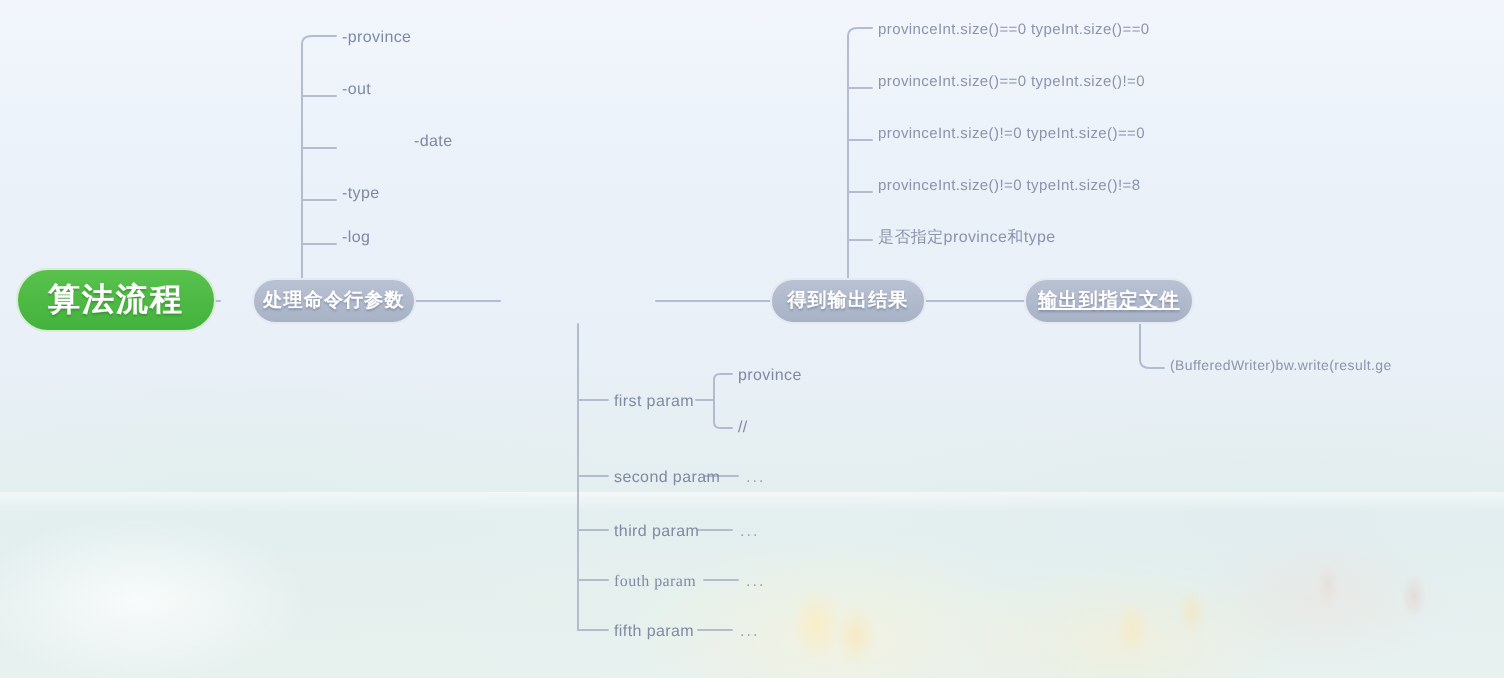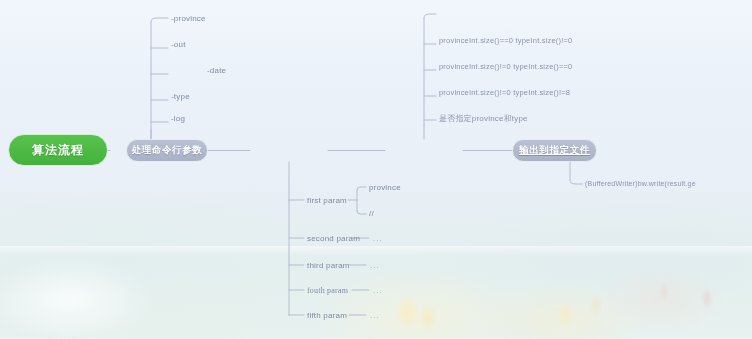--- a/index.html
+++ b/index.html
@@ -85,21 +85,21 @@
   .node-root {
     left: 8px;
     top: 134px;
     width: 100px;
     height: 32px;
     border-radius: 16px;
     background: #4cb944;
     background: linear-gradient(180deg, #58c24d 0%, #43b23c 100%);
     border: 1px solid #d9ecd6;
     color: #ffffff;
-    font-size: 12px;
+    font-size: 16px;
     font-weight: bold;
     letter-spacing: 1px;
     text-shadow: 0 1px 1px rgba(0,0,0,0.18);
   }
   .node-step {
     height: 23px;
     border-radius: 12px;
     background: linear-gradient(180deg, #b9c2d3 0%, #a8b2c6 100%);
     border: 1px solid #e4e9f2;
     color: #ffffff;
@@ -205,31 +205,35 @@
 
   <div class="node node-root" id="node-root">
     <span>算法流程</span>
   </div>
 
   <div class="node node-step" id="node-step-1">
     <span>处理命令行参数</span>
   </div>
 
 
+  <div class="node node-step" id="node-step-3">
+    <span>得到输出结果</span>
+  </div>
 
   <div class="node node-step" id="node-step-4">
     <span>输出到指定文件</span>
   </div>
 
   <div class="leaf" style="left:171px; top:14px;">-province</div>
   <div class="leaf" style="left:171px; top:40px;">-out</div>
   <div class="leaf" style="left:171px; top:66px;margin-left:36px;">-date</div>
   <div class="leaf" style="left:171px; top:92px;">-type</div>
   <div class="leaf" style="left:171px; top:114px;">-log</div>
 
+  <div class="leaf leaf-cond" style="left:439px; top:10px;">provinceInt.size()==0 typeInt.size()==0</div>
   <div class="leaf leaf-cond" style="left:439px; top:36px;">provinceInt.size()==0 typeInt.size()!=0</div>
   <div class="leaf leaf-cond" style="left:439px; top:62px;">provinceInt.size()!=0 typeInt.size()==0</div>
   <div class="leaf leaf-cond" style="left:439px; top:88px;">provinceInt.size()!=0 typeInt.size()!=8</div>
   <div class="leaf leaf-cjk" style="left:439px; top:113px;">是否指定province和type</div>
 
   <div class="leaf" style="left:307px; top:196px;">first param</div>
   <div class="leaf" style="left:369px; top:183px;">province</div>
   <div class="leaf" style="left:369px; top:209px;">//</div>
 
   <div class="leaf" style="left:307px; top:234px;">second param</div>

